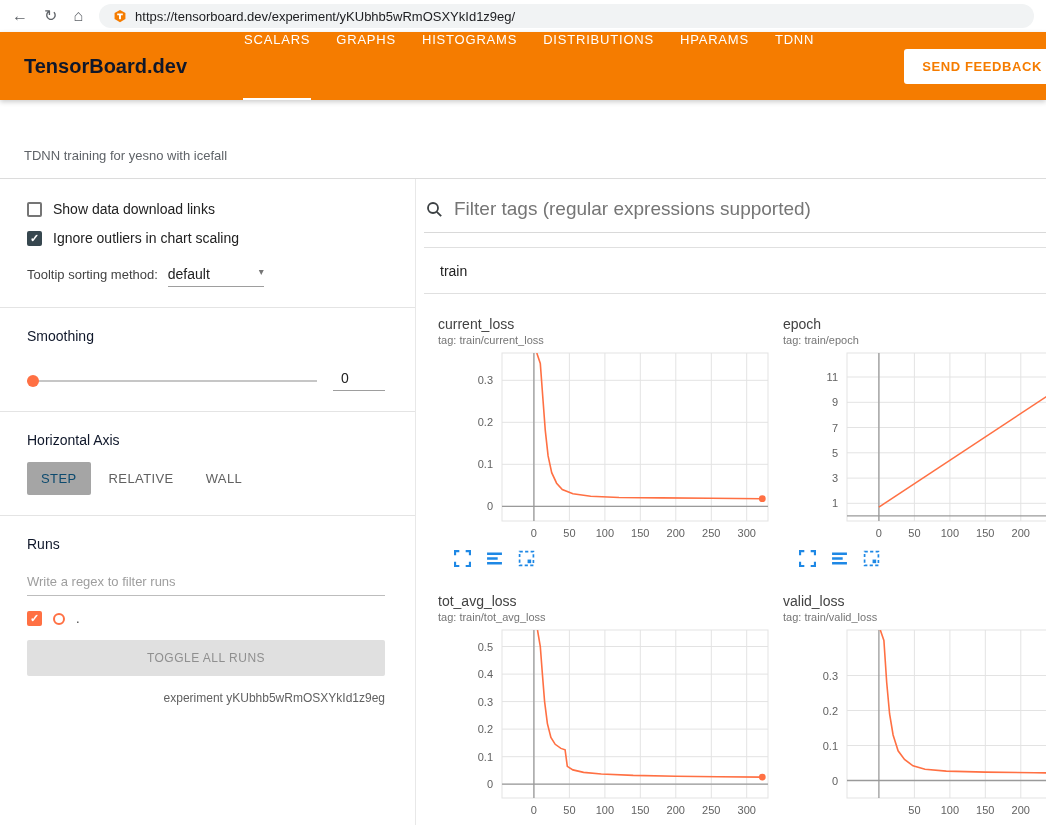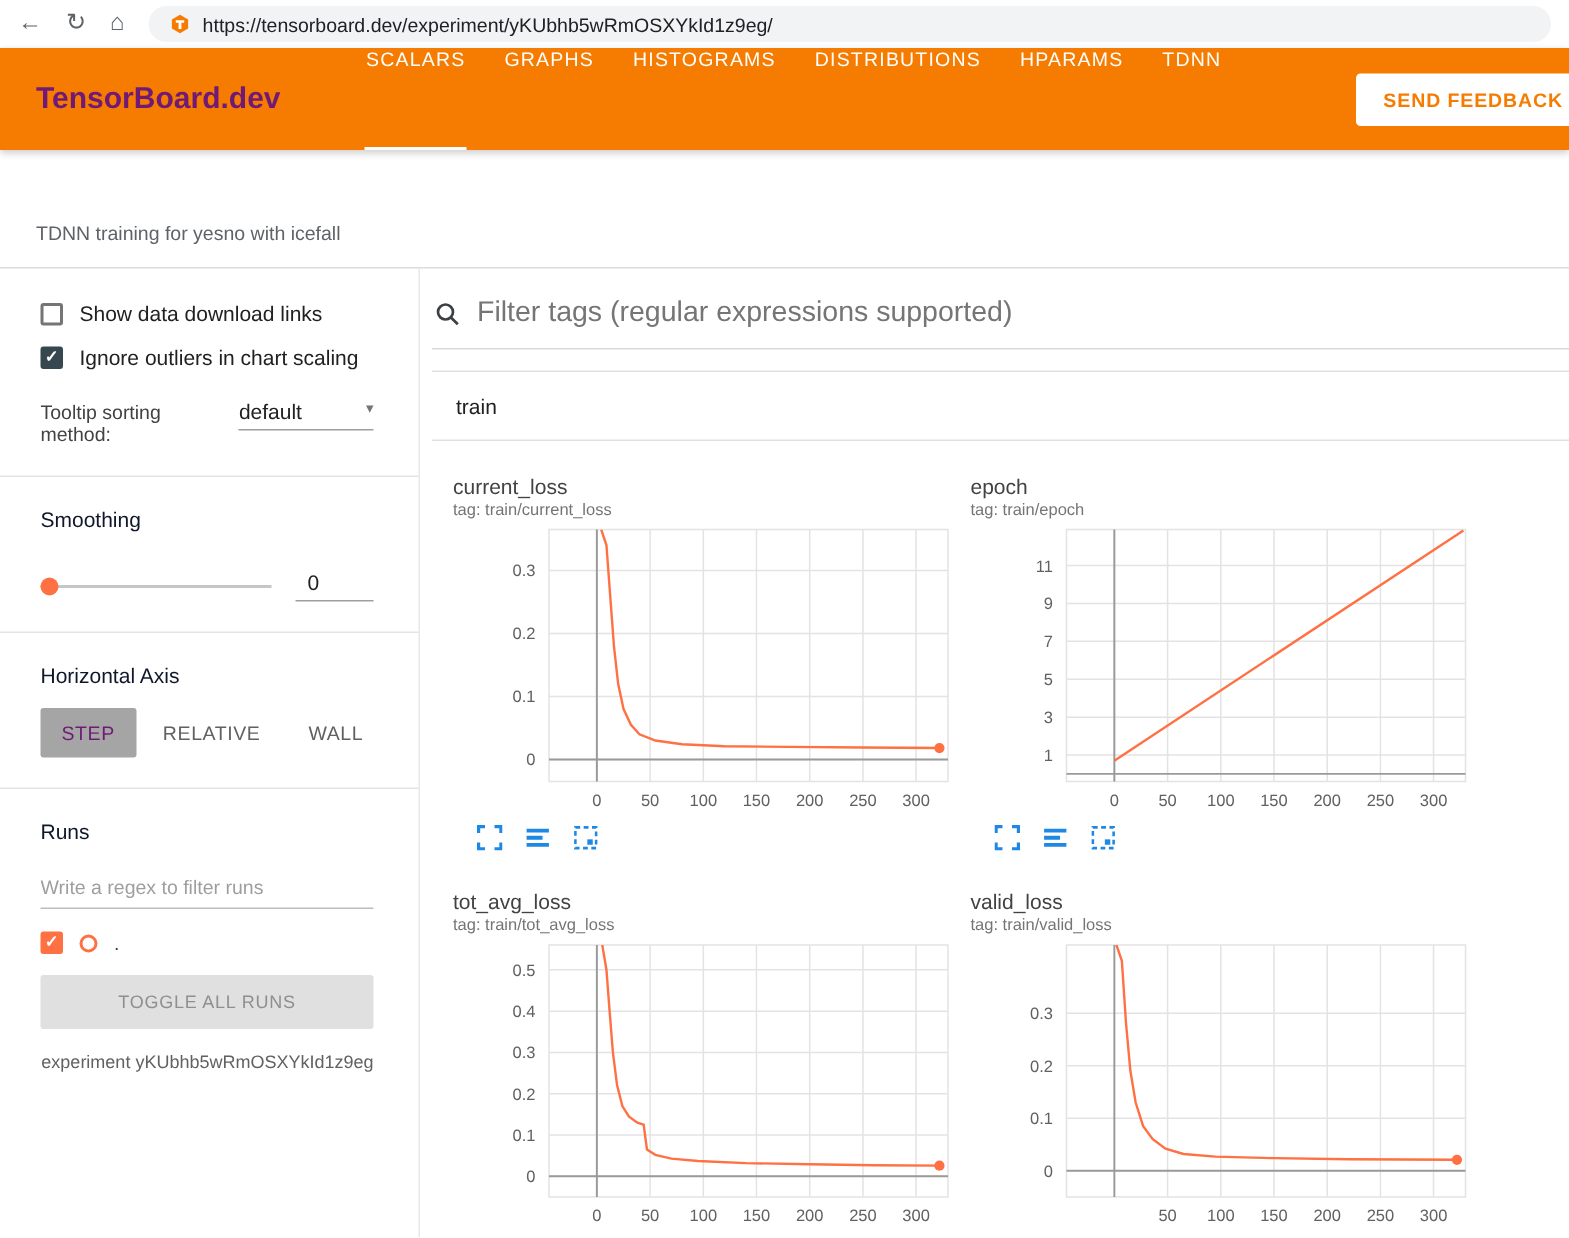--- a/index.html
+++ b/index.html
@@ -10,32 +10,32 @@
   }
 
   
   .browser-bar { height:32px; display:flex; align-items:center; gap:16px; padding:0 12px; background:#fff; }
   .nav-icon { color:#5f6368; font-size:16px; line-height:1; cursor:pointer; user-select:none; }
   .address-bar { flex:1; height:24px; background:#f1f3f4; border-radius:13px; display:flex; align-items:center; gap:8px; padding:0 14px; cursor:text; }
   .url { font-size:13px; color:#202124; white-space:nowrap; }
 
   
   .app-header { height:68px; background:var(--accent-orange); display:flex; align-items:center; padding-left:24px; position:relative; box-shadow:0 2px 5px rgba(0,0,0,0.2); }
-  .logo { color:#701a75; font-size:20px; font-weight:bold; margin-right:44px; white-space:nowrap; }
+  .logo { color:#0f172a; font-size:20px; font-weight:bold; margin-right:44px; white-space:nowrap; }
   .tabs { display:flex; align-self:stretch; align-items:stretch; }
   .tab { display:flex; align-items:flex-start; padding:0 13px; color:#fff; font-size:13px; font-weight:500; letter-spacing:0.8px; position:relative; cursor:pointer; white-space:nowrap; }
   .tab.active::after { content:""; position:absolute; left:12px; right:12px; bottom:0; height:2px; background:#fff; }
   .feedback-btn { margin-left:auto; margin-right:-14px; background:#fff; color:var(--accent-orange); border:none; border-radius:3px; font-family:inherit; font-size:13px; font-weight:bold; letter-spacing:0.6px; padding:10px 18px; cursor:pointer; white-space:nowrap; }
 
   
   .title-row { height:79px; display:flex; align-items:flex-end; padding:0 0 15px 24px; border-bottom:1px solid #dcdcdc; font-size:13px; color:#5f6368; }
 
   
   .main { display:flex; height:646px; }
-  .sidebar { width:280px; flex-shrink:0; border-right:1px solid #e8e8e8; padding:22px 30px 0 27px; }
+  .sidebar { width:416px; flex-shrink:0; border-right:1px solid #e8e8e8; padding:22px 30px 0 27px; }
 
   .checkbox-row { display:flex; align-items:center; gap:11px; margin-bottom:13px; font-size:14px; color:#212121; cursor:pointer; }
   .checkbox { width:15px; height:15px; border:2px solid #757575; border-radius:2px; flex-shrink:0; display:flex; align-items:center; justify-content:center; }
   .checkbox .check { display:none; color:#fff; font-size:11px; font-weight:bold; line-height:1; }
   .checkbox.checked { background:#37474f; border-color:#37474f; }
   .checkbox.checked .check { display:block; }
   .checkbox.checked.orange { background:var(--run-color); border-color:var(--run-color); }
 
   .tooltip-row { display:flex; align-items:baseline; margin-top:20px; font-size:13px; color:#424242; }
   .select { margin-left:10px; width:96px; border-bottom:1px solid #9e9e9e; display:flex; justify-content:space-between; font-size:14px; color:#212121; padding-bottom:4px; cursor:pointer; }
@@ -45,21 +45,21 @@
 
   .section-label { font-size:14px; color:#0f172a; }
   .smoothing-row { display:flex; align-items:center; gap:16px; margin-top:26px; }
   .slider { flex:1; height:14px; position:relative; cursor:pointer; }
   .slider-track { position:absolute; top:6px; left:0; right:0; height:2px; background:#c6c6c6; }
   .slider-thumb { position:absolute; top:1px; left:0; width:12px; height:12px; border-radius:50%; background:var(--run-color); }
   .slider-value { width:52px; border-bottom:1px solid #9e9e9e; padding:0 0 4px 8px; font-size:14px; color:#212121; }
 
   .axis-buttons { display:flex; gap:4px; margin-top:14px; }
   .axis-btn { font-family:inherit; font-size:13px; letter-spacing:0.4px; color:#616161; padding:9px 14px; border-radius:2px; background:transparent; border:none; cursor:pointer; }
-  .axis-btn.active { background:#a5a5a5; color:#701a75; }
+  .axis-btn.active { background:#a5a5a5; color:#0c4a6e; }
 
   .runs-filter { margin-top:16px; width:100%; border:none; border-bottom:1px solid #bdbdbd; font-family:inherit; font-size:13px; padding:6px 0; color:#212121; background:transparent; outline:none; }
   .runs-filter::placeholder { color:#9e9e9e; }
   .run-row { display:flex; align-items:center; gap:11px; margin-top:15px; font-size:13px; color:#424242; }
   .run-ring { width:12px; height:12px; border-radius:50%; border:2px solid var(--run-color); flex-shrink:0; }
   .toggle-btn { margin-top:14px; width:100%; background:#e0e0e0; border:none; border-radius:2px; padding:11px 0; font-family:inherit; font-size:12px; letter-spacing:0.5px; color:#8f8f8f; cursor:pointer; }
   .exp-caption { margin-top:15px; font-size:12px; color:#616161;text-align:right; }
 
   
   .content { flex:1; min-width:0; padding:18px 0 0 8px; }

